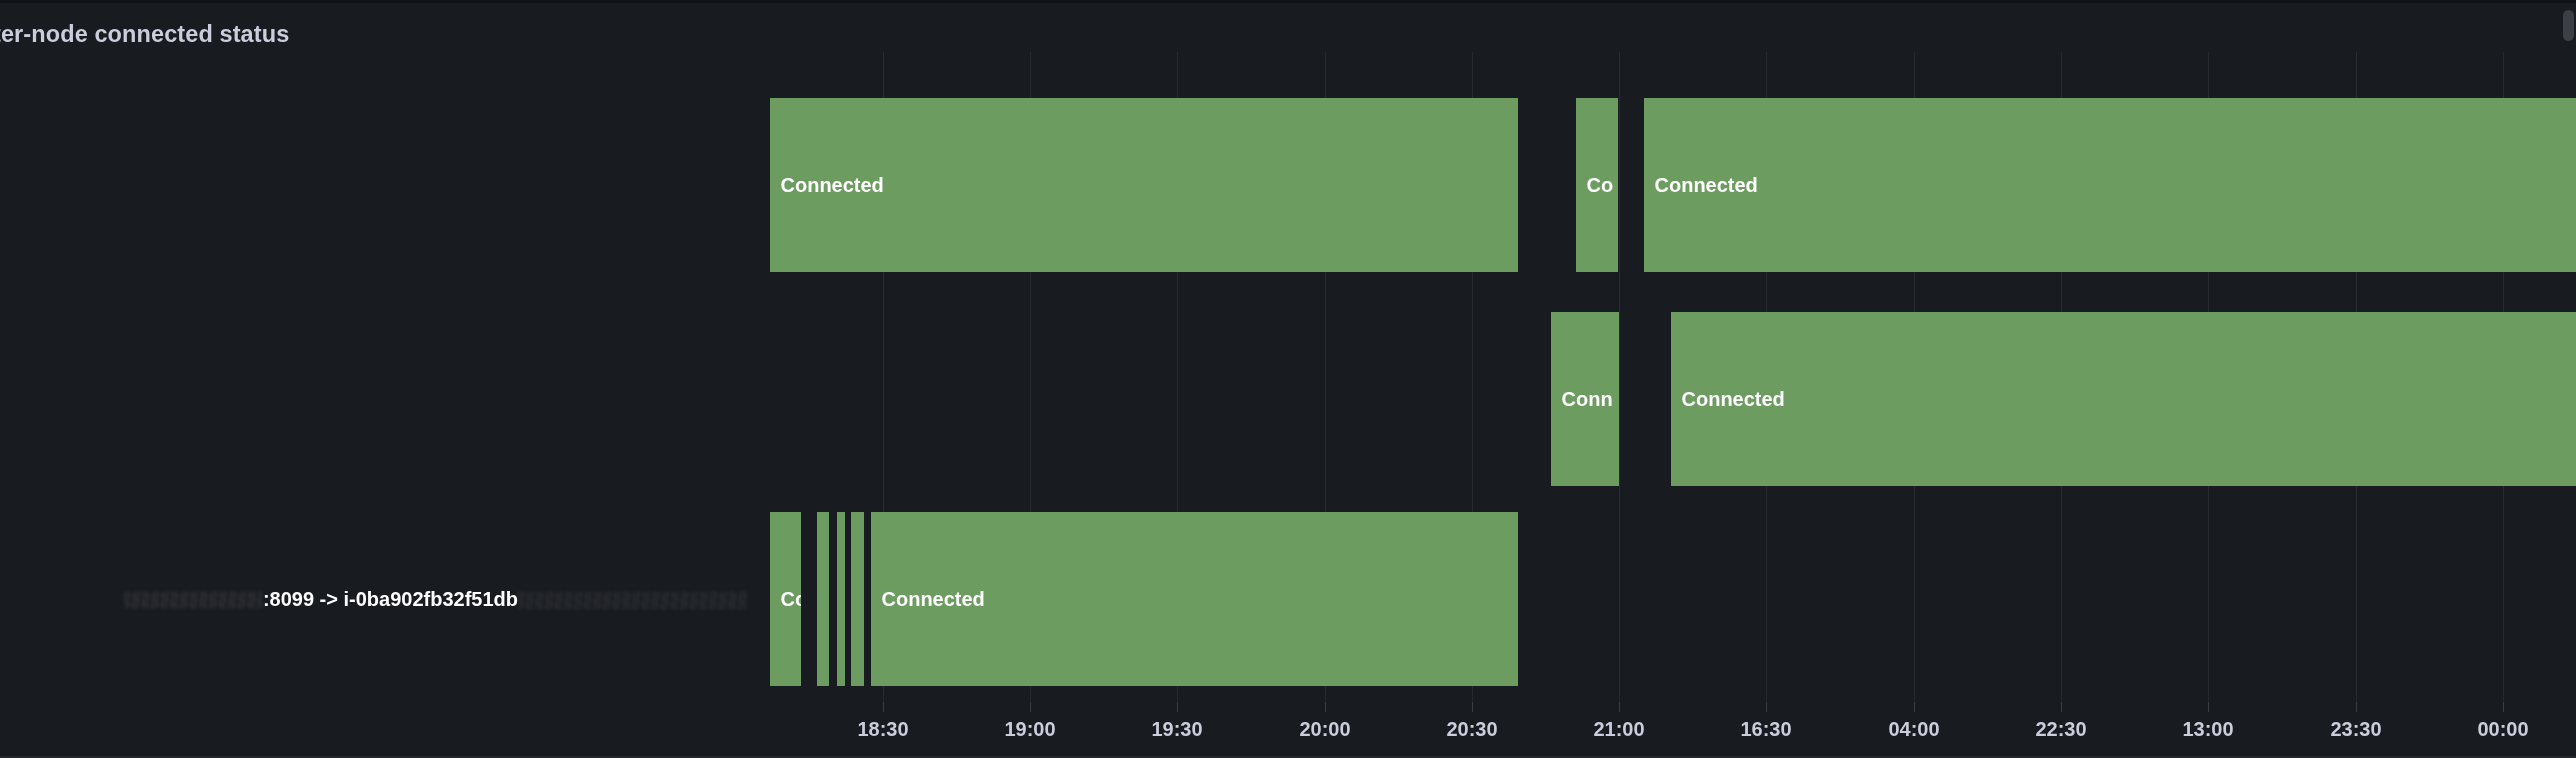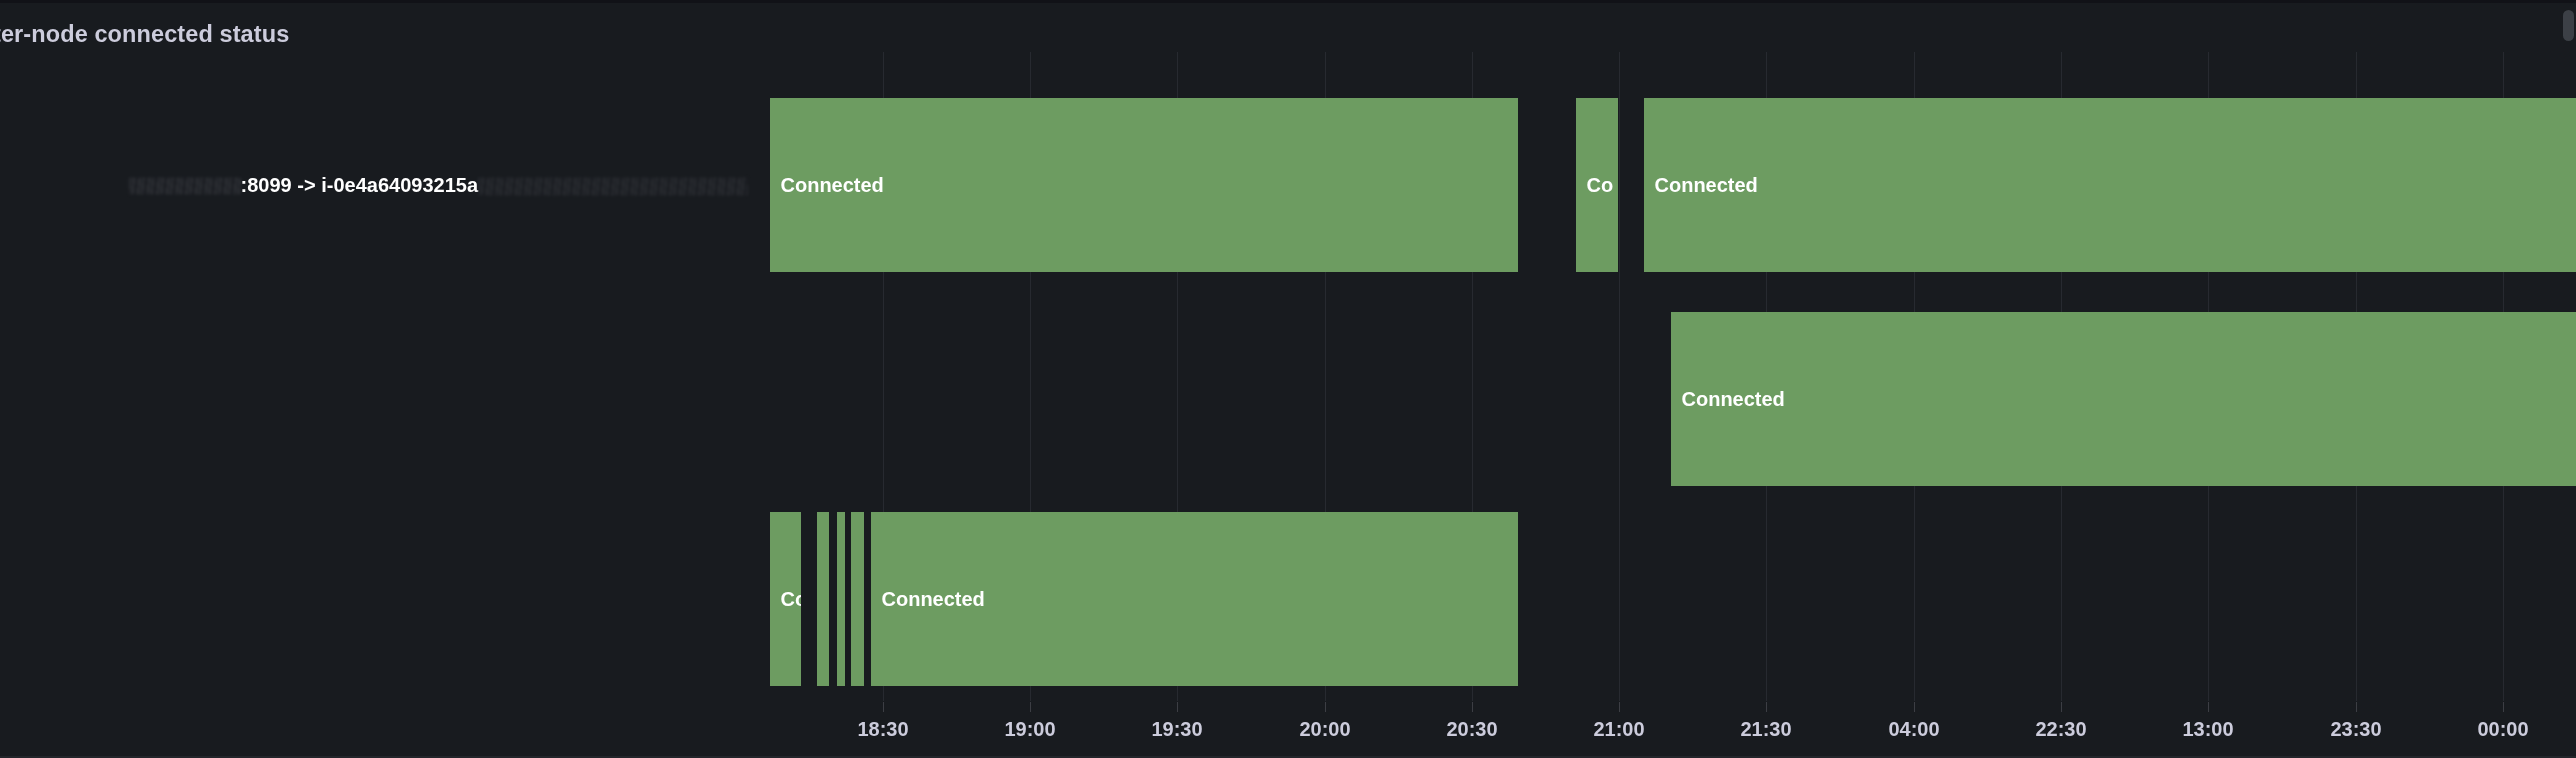--- a/index.html
+++ b/index.html
@@ -107,37 +107,40 @@
       <div class="gridline" style="left: 1325px; top: 0px; height: 649px;"></div>
       <div class="gridline" style="left: 1472px; top: 0px; height: 649px;"></div>
       <div class="gridline" style="left: 1619px; top: 0px; height: 649px;"></div>
       <div class="gridline" style="left: 1766px; top: 0px; height: 649px;"></div>
       <div class="gridline" style="left: 1914px; top: 0px; height: 649px;"></div>
       <div class="gridline" style="left: 2061px; top: 0px; height: 649px;"></div>
       <div class="gridline" style="left: 2208px; top: 0px; height: 649px;"></div>
       <div class="gridline" style="left: 2356px; top: 0px; height: 649px;"></div>
       <div class="gridline" style="left: 2503px; top: 0px; height: 649px;"></div>
       <div class="row" style="top: 46px; height: 174px;">
-        <div class="row-label" style="right: 1828px;"><span class="redact" style="width: 112px;"></span><span>:8099 -&gt; i-0e4a64093215a</span><span class="redact tall" style="width: 270px; opacity: 0.5;"></span></div>
         <div class="seg" title="Connected" style="left: 770px; width: 748px; background: rgb(109, 156, 97);">
           <span class="seg-label">Connected</span>
         </div>
         <div class="seg" title="Connected" style="left: 1576px; width: 42px; background: rgb(109, 156, 97);">
           <span class="seg-label">Co</span>
         </div>
         <div class="seg" title="Connected" style="left: 1644px; width: 932px; background: rgb(109, 156, 97);">
           <span class="seg-label">Connected</span>
         </div>
       </div>
       <div class="row" style="top: 260px; height: 174px;">
+        <div class="seg" title="Connected" style="left: 1551px; width: 68px; background: rgb(109, 156, 97);">
+          <span class="seg-label">Conn</span>
+        </div>
         <div class="seg" title="Connected" style="left: 1671px; width: 905px; background: rgb(109, 156, 97);">
           <span class="seg-label">Connected</span>
         </div>
       </div>
       <div class="row" style="top: 460px; height: 174px;">
+        <div class="row-label" style="right: 1828px;"><span class="redact" style="width: 139px;"></span><span>:8099 -&gt; i-0ba902fb32f51db</span><span class="redact tall" style="width: 230px; opacity: 0.5;"></span></div>
         <div class="seg" title="Connected" style="left: 770px; width: 31px; background: rgb(109, 156, 97);">
           <span class="seg-label">Co</span>
         </div>
         <div class="seg" title="Connected" style="left: 817px; width: 12.2px; background: rgb(109, 156, 97);"></div>
         <div class="seg" title="Connected" style="left: 837px; width: 7.8px; background: rgb(109, 156, 97);"></div>
         <div class="seg" title="Connected" style="left: 851px; width: 13px; background: rgb(109, 156, 97);"></div>
         <div class="seg" title="Connected" style="left: 871px; width: 647px; background: rgb(109, 156, 97);">
           <span class="seg-label">Connected</span>
         </div>
       </div>
@@ -151,21 +154,21 @@
       <div class="tick-label" style="left: 1030px;">19:00</div>
       <div class="tick-mark" style="left: 1177px;"></div>
       <div class="tick-label" style="left: 1177px;">19:30</div>
       <div class="tick-mark" style="left: 1325px;"></div>
       <div class="tick-label" style="left: 1325px;">20:00</div>
       <div class="tick-mark" style="left: 1472px;"></div>
       <div class="tick-label" style="left: 1472px;">20:30</div>
       <div class="tick-mark" style="left: 1619px;"></div>
       <div class="tick-label" style="left: 1619px;">21:00</div>
       <div class="tick-mark" style="left: 1766px;"></div>
-      <div class="tick-label" style="left: 1766px;">21:30</div>
+      <div class="tick-label" style="left: 1766px;">16:30</div>
       <div class="tick-mark" style="left: 1914px;"></div>
       <div class="tick-label" style="left: 1914px;">04:00</div>
       <div class="tick-mark" style="left: 2061px;"></div>
       <div class="tick-label" style="left: 2061px;">22:30</div>
       <div class="tick-mark" style="left: 2208px;"></div>
       <div class="tick-label" style="left: 2208px;">13:00</div>
       <div class="tick-mark" style="left: 2356px;"></div>
       <div class="tick-label" style="left: 2356px;">23:30</div>
       <div class="tick-mark" style="left: 2503px;"></div>
       <div class="tick-label" style="left: 2503px;">00:00</div>

